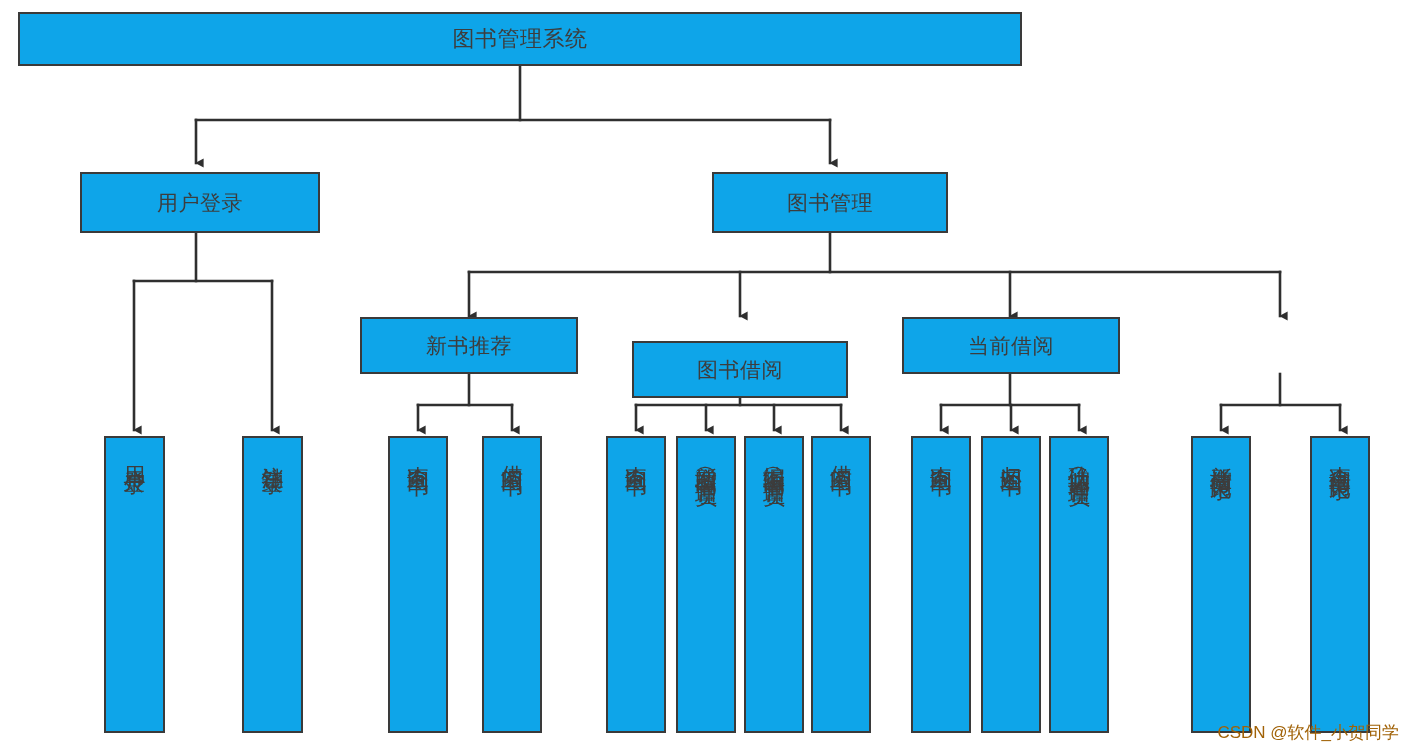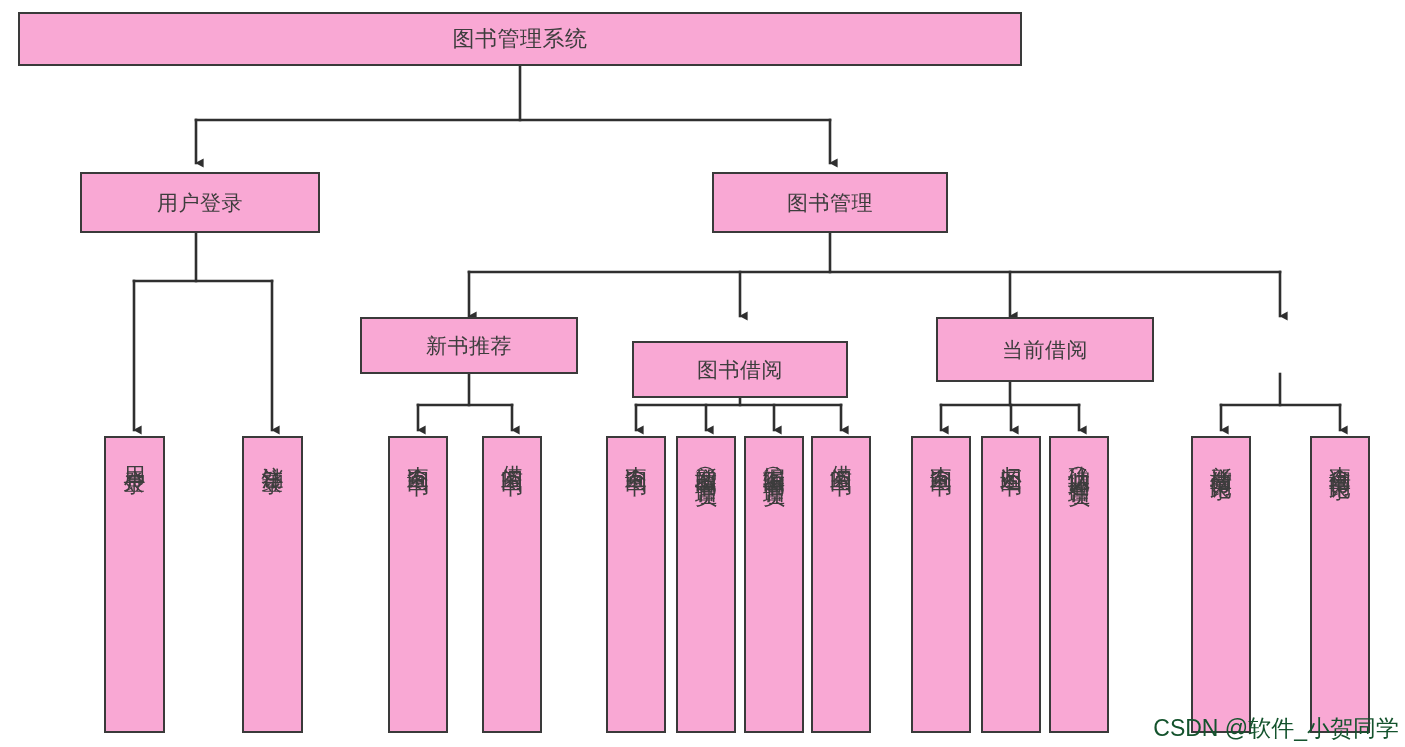--- a/index.html
+++ b/index.html
@@ -22,21 +22,21 @@
     position: absolute;
     left: 0;
     top: 0;
     width: 1405px;
     height: 747px;
     pointer-events: none;
   }
   .node {
     position: absolute;
     box-sizing: border-box;
-    background: #f9a8d4;
+    background: #0ea5e9;
     border: 2px solid #3a3a3a;
     display: flex;
     align-items: center;
     justify-content: center;
     color: #3d3d3d;
     z-index: 2;
   }
   .node-label {
     display: block;
     text-align: center;
@@ -62,22 +62,22 @@
     text-orientation: upright;
     font-size: 22px;
     line-height: 1;
     letter-spacing: 3px;
     white-space: nowrap;
   }
   .watermark {
     position: absolute;
     right: 6px;
     bottom: 3px;
-    font-size: 23px;
-    color: #14532d;
+    font-size: 17px;
+    color: #a16207;
     z-index: 5;
     white-space: nowrap;
     font-family: "Liberation Sans", "DejaVu Sans", sans-serif;
   }
 </style>
 </head>
 <body>
 
 <div id="canvas">
 
@@ -146,21 +146,21 @@
   </div>
 
   <div class="node horiz" style="left:712px; top:172px; width:236px; height:61px;">
     <span class="node-label">图书管理</span>
   </div>
 
   <div class="node horiz" style="left:632px; top:317px; width:216px; height:57px;margin-top:24px;">
     <span class="node-label">图书借阅</span>
   </div>
 
-  <div class="node horiz" style="left:936px; top:317px; width:218px; height:65px;">
+  <div class="node horiz" style="left:902px; top:317px; width:218px; height:57px;">
     <span class="node-label">当前借阅</span>
   </div>
 
 
   <div class="node vert" style="left:104px; top:436px; width:61px; height:297px;">
     <span class="node-label">用户登录</span>
   </div>
 
   <div class="node vert" style="left:242px; top:436px; width:61px; height:297px;">
     <span class="node-label">注销登录</span>

